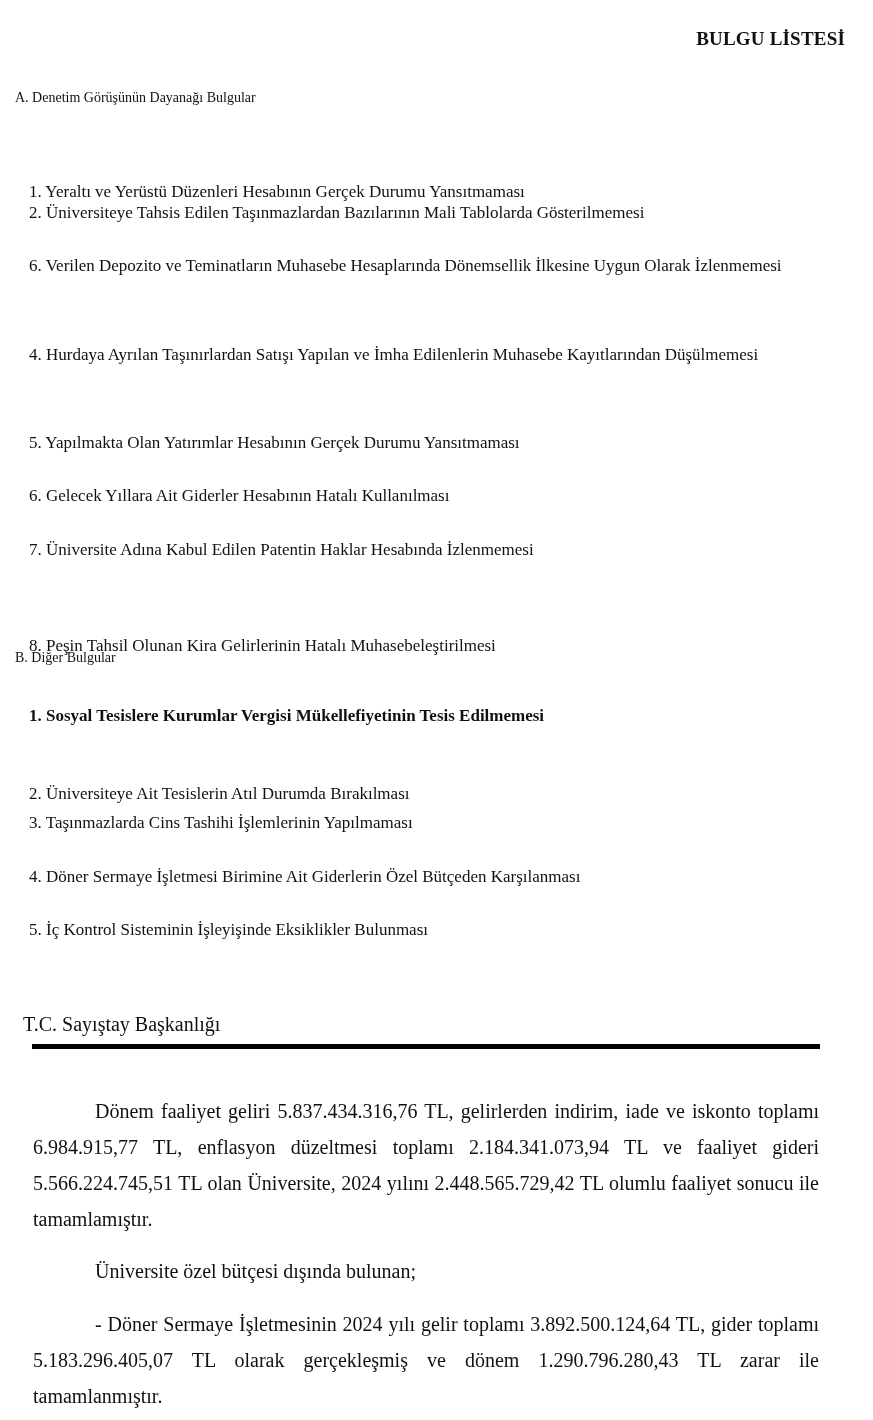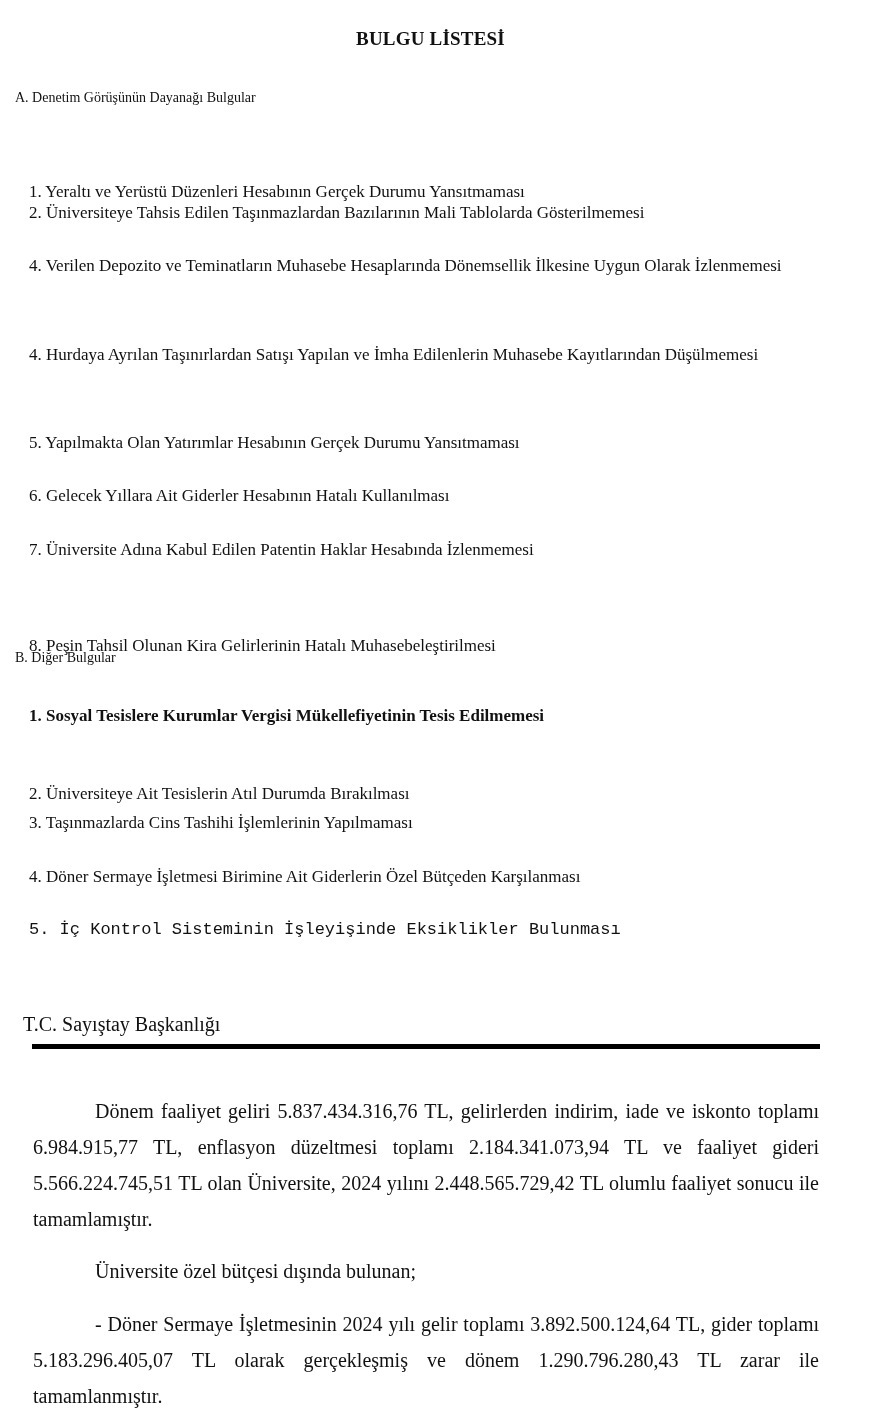--- a/index.html
+++ b/index.html
@@ -13,25 +13,24 @@
       position: relative;
       overflow: hidden;
       font-family: "Liberation Serif", "DejaVu Serif", serif;
       color: #111111;
     }
     .title {
       position: absolute;
       top: 28px;
       left: 0;
       width: 845px;
-      text-align: center;
+      text-align: right;
       font-weight: bold;
       font-size: 19px;
       letter-spacing: 0.2px;
-      padding-left: 8px;
     }
     .section-heading {
       position: absolute;
       left: 15px;
       font-weight: normal;
       font-size: 14px;
     }
     .item {
       position: absolute;
       left: 29px;
@@ -70,34 +69,34 @@
 </head>
 <body>
 
 <div>
   <div class="title">BULGU LİSTESİ</div>
 
   <div class="section-heading" style="top:90px;">A. Denetim Görüşünün Dayanağı Bulgular</div>
 
   <div class="item" style="top:142px;margin-top:32px;">1. Yeraltı ve Yerüstü Düzenleri Hesabının Gerçek Durumu Yansıtmaması</div>
   <div class="item" style="top:195px;">2. Üniversiteye Tahsis Edilen Taşınmazlardan Bazılarının Mali Tablolarda Gösterilmemesi</div>
-  <div class="item justify" style="top:248px;">4. Verilen Depozito ve Teminatların Muhasebe Hesaplarında Dönemsellik İlkesine Uygun Olarak İzlenmemesi</div>
+  <div class="item justify" style="top:248px;">6. Verilen Depozito ve Teminatların Muhasebe Hesaplarında Dönemsellik İlkesine Uygun Olarak İzlenmemesi</div>
   <div class="item justify" style="top:337px;">4. Hurdaya Ayrılan Taşınırlardan Satışı Yapılan ve İmha Edilenlerin Muhasebe Kayıtlarından Düşülmemesi</div>
   <div class="item" style="top:425px;">5. Yapılmakta Olan Yatırımlar Hesabının Gerçek Durumu Yansıtmaması</div>
   <div class="item" style="top:478px;">6. Gelecek Yıllara Ait Giderler Hesabının Hatalı Kullanılması</div>
   <div class="item" style="top:532px;">7. Üniversite Adına Kabul Edilen Patentin Haklar Hesabında İzlenmemesi</div>
   <div class="item" style="top:585px;margin-top:43px;">8. Peşin Tahsil Olunan Kira Gelirlerinin Hatalı Muhasebeleştirilmesi</div>
 
   <div class="section-heading" style="top:650px;">B. Diğer Bulgular</div>
 
   <div class="item" style="top:698px;font-weight:bold;">1. Sosyal Tesislere Kurumlar Vergisi Mükellefiyetinin Tesis Edilmemesi</div>
   <div class="item" style="top:752px;margin-top:24px;">2. Üniversiteye Ait Tesislerin Atıl Durumda Bırakılması</div>
   <div class="item" style="top:805px;">3. Taşınmazlarda Cins Tashihi İşlemlerinin Yapılmaması</div>
   <div class="item" style="top:859px;">4. Döner Sermaye İşletmesi Birimine Ait Giderlerin Özel Bütçeden Karşılanması</div>
-  <div class="item" style="top:912px;font-family:Liberation Mono, monospace;">5. İç Kontrol Sisteminin İşleyişinde Eksiklikler Bulunması</div>
+  <div class="item" style="top:912px;">5. İç Kontrol Sisteminin İşleyişinde Eksiklikler Bulunması</div>
 
   <div class="footer-org">T.C. Sayıştay Başkanlığı</div>
   <div class="divider"></div>
 
   <div class="para" style="top:1093px;">Dönem faaliyet geliri 5.837.434.316,76 TL, gelirlerden indirim, iade ve iskonto toplamı 6.984.915,77 TL, enflasyon düzeltmesi toplamı 2.184.341.073,94 TL ve faaliyet gideri 5.566.224.745,51 TL olan Üniversite, 2024 yılını 2.448.565.729,42 TL olumlu faaliyet sonucu ile tamamlamıştır.</div>
   <div class="para" style="top:1253px;">Üniversite özel bütçesi dışında bulunan;</div>
   <div class="para" style="top:1306px;">- Döner Sermaye İşletmesinin 2024 yılı gelir toplamı 3.892.500.124,64 TL, gider toplamı 5.183.296.405,07 TL olarak gerçekleşmiş ve dönem 1.290.796.280,43 TL zarar ile tamamlanmıştır.</div>
 </div>
 
 </body></html>

